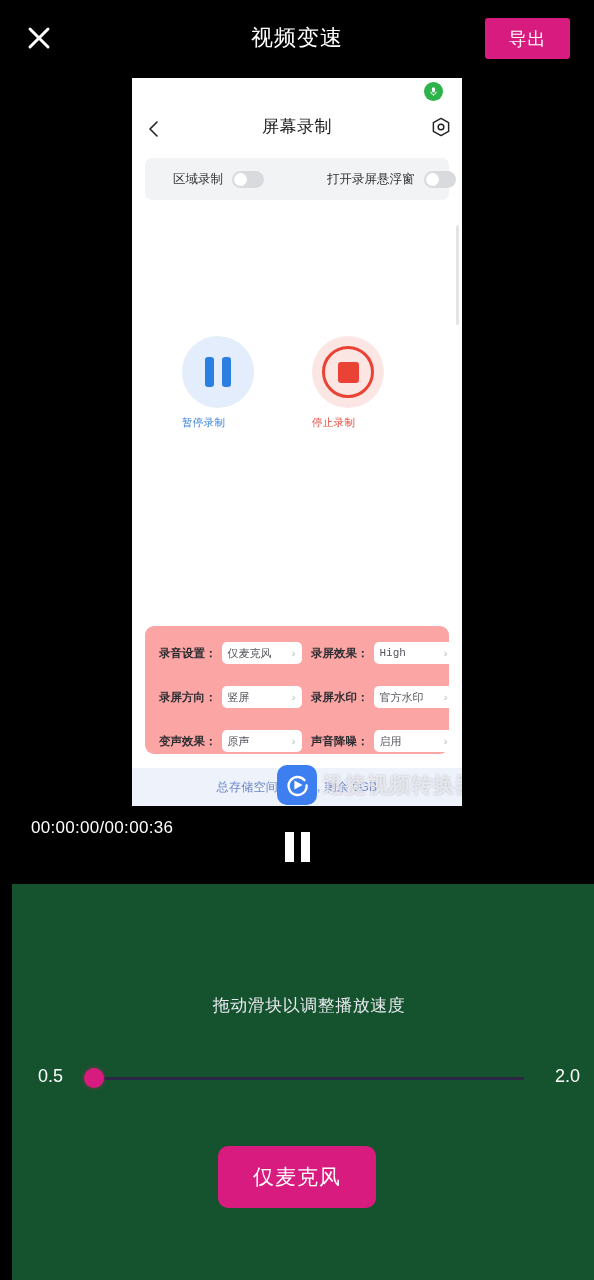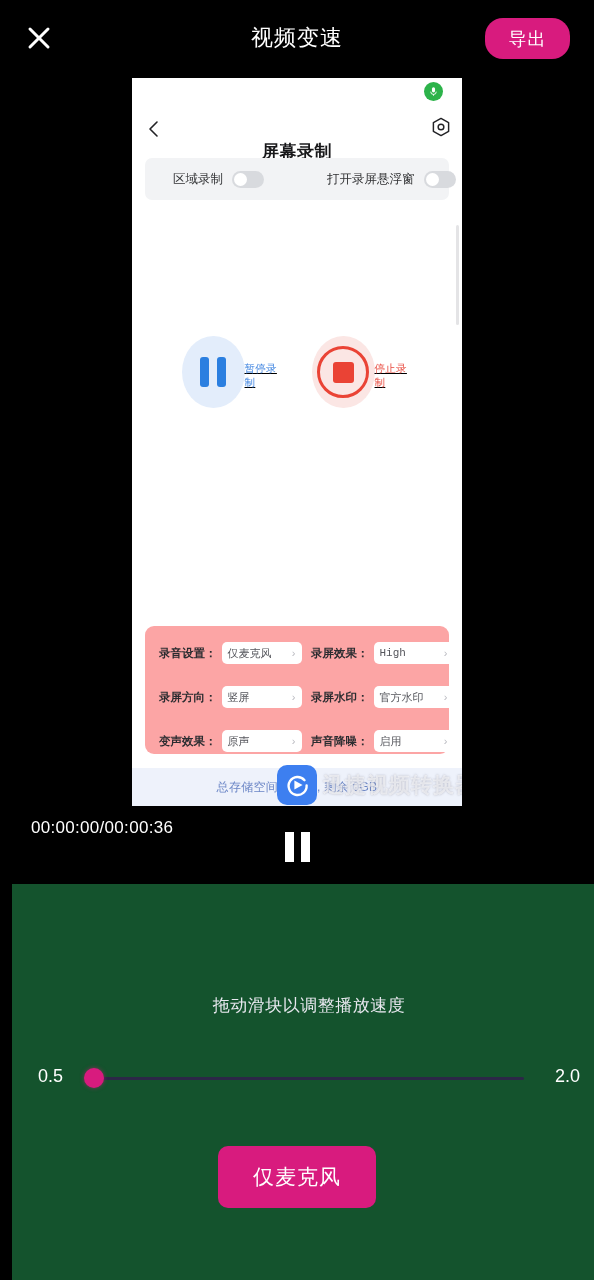--- a/index.html
+++ b/index.html
@@ -44,21 +44,21 @@
     color: #ffffff;
     font-size: 22px;
     letter-spacing: 1px;
     line-height: 32px;
   }
   .export-btn {
     position: absolute;
     right: 24px; top: 18px;
     width: 85px; height: 41px;
     background: #d81b7e;
-    border-radius: 18px;
+    border-radius: 3px;
     color: #ffffff;
     font-size: 18px;
     display: flex; align-items: center; justify-content: center;
     letter-spacing: 1px;
     cursor: pointer;
     border: none;
   }
 
   
   .preview {
@@ -88,23 +88,22 @@
     display: flex; align-items: center; justify-content: center;
     cursor: pointer;
   }
   .inner-title {
     position: absolute;
     left: 0; top: 7px;
     width: 330px;
     text-align: center;
     color: #18181a;
     font-size: 17px;
-    font-weight: bold;
+    font-weight: normal;
     letter-spacing: 0.5px;
-    margin-top: 25px;
   }
   .gear-icon {
     position: absolute;
     right: 10px; top: 8px;
     width: 22px; height: 22px;
     cursor: pointer;
   }
 
   .toggle-card {
     position: absolute;
@@ -164,24 +163,22 @@
     position: absolute;
     left: 0; top: 258px;
     width: 330px;
     display: flex;
     justify-content: center;
     gap: 30px;
   }
   .ctrl {
     width: 100px;
     display: flex;
-    flex-direction: row;
-    align-items: center;
-    cursor: pointer;
-    text-decoration: underline;
+    flex-direction: column;
+    cursor: pointer;
   }
   .ctrl-circle {
     width: 72px; height: 72px;
     border-radius: 50%;
     display: flex; align-items: center; justify-content: center;
   }
   .ctrl-circle.pause { background: #e3edfb; }
   .ctrl-circle.stop  { background: #fbe6e4; }
   .ctrl-label {
     margin-top: 8px;

